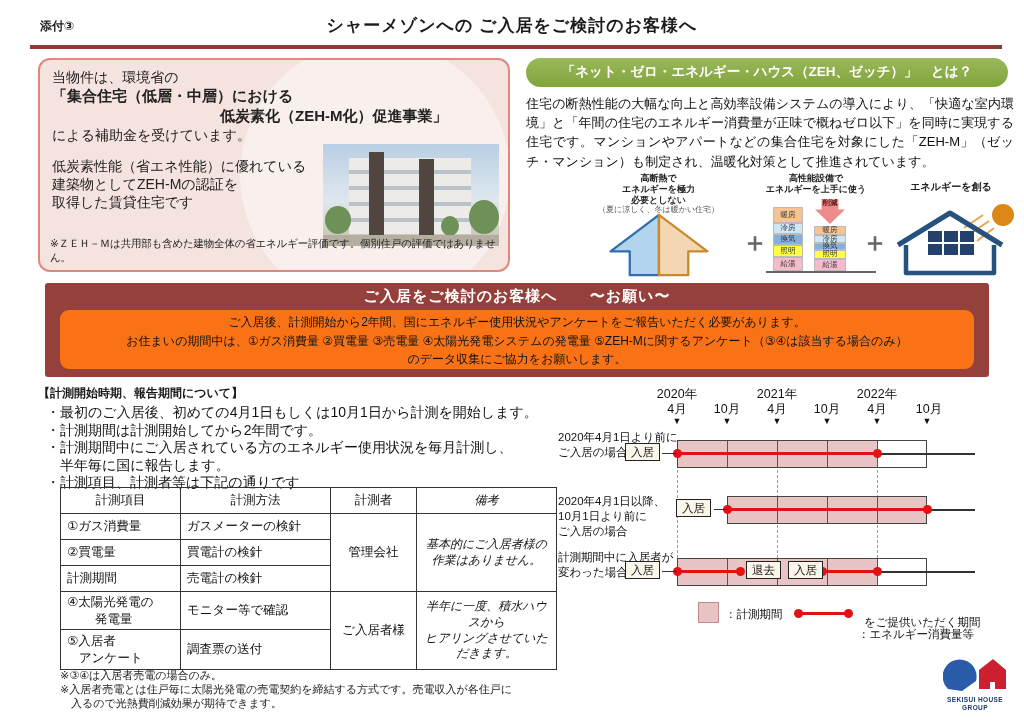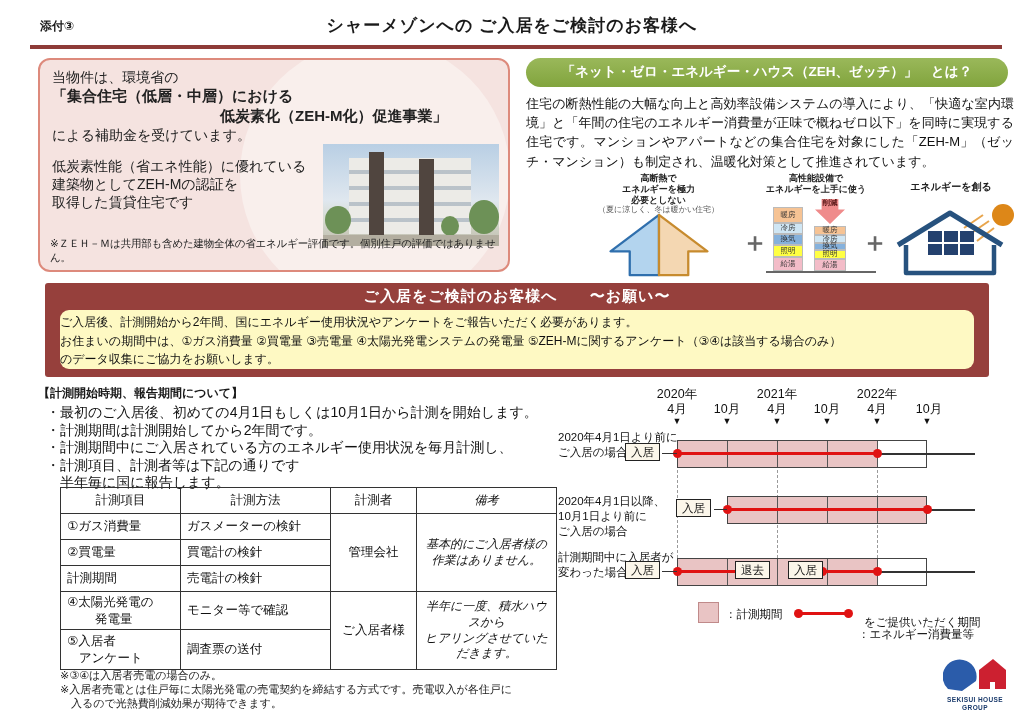--- a/index.html
+++ b/index.html
@@ -53,21 +53,21 @@
   .c-kan { background:#85b1dc; color:#fff; }
   .c-sho { background:#ffff43; }
   .c-kyu { background:#f3bcc8; }
   .dg-arrow { position:absolute; left:289px; top:26px; width:30px; height:25px; background:#ef8b8b;
               clip-path:polygon(22% 0,78% 0,78% 42%,100% 42%,50% 100%,0 42%,22% 42%);
               font-size:7.5px; color:#5a1a1a; text-align:center; line-height:1.1; font-weight:bold; }
 
   
   .banner { position:absolute; left:45px; top:283px; width:944px; height:94px; background:#96403c; border-radius:3px; }
   .banner-title { color:#fff; font-size:15px; font-weight:bold; text-align:center; padding-top:4px; letter-spacing:1px; }
-  .banner-inner { position:absolute; left:15px; right:15px; top:27px; bottom:8px; background:#fef9c3; border-radius:9px; text-align:left; font-size:12px; line-height:1.55; padding-top:3px; color:#111; }
+  .banner-inner { position:absolute; left:15px; right:15px; top:27px; bottom:8px; background:#f97316; border-radius:9px; text-align:center; font-size:12px; line-height:1.55; padding-top:3px; color:#111; }
 
   
   .measure-head { position:absolute; left:38px; top:385px; font-size:12px; font-weight:bold; }
   .bullets { position:absolute; left:46px; top:404px; width:512px; font-size:14px; line-height:17.5px; color:#111; }
 
   .mtable { position:absolute; left:60px; top:487px; border-collapse:collapse; font-size:12.5px; color:#111; }
   .mtable td, .mtable th { border:1.4px solid #333; padding:1px 6px; font-weight:normal; vertical-align:middle; }
   .mtable th { text-align:center; height:24px; }
   .mtable .c1 { width:120px; }
   .mtable .c2 { width:150px; }
@@ -211,22 +211,22 @@
       <div>お住まいの期間中は、①ガス消費量 ②買電量 ③売電量 ④太陽光発電システムの発電量 ⑤ZEH-Mに関するアンケート（③④は該当する場合のみ）</div>
       <div>のデータ収集にご協力をお願いします。</div>
     </div>
   </div>
 
   <div class="measure-head">【計測開始時期、報告期間について】</div>
   <div class="bullets">
     <div>・最初のご入居後、初めての4月1日もしくは10月1日から計測を開始します。</div>
     <div>・計測期間は計測開始してから2年間です。</div>
     <div>・計測期間中にご入居されている方のエネルギー使用状況を毎月計測し、</div>
+    <div>　半年毎に国に報告します。</div>
     <div>・計測項目、計測者等は下記の通りです</div>
-    <div>　半年毎に国に報告します。</div>
   </div>
 
   <table class="mtable">
     <tbody>
         <tr class="r">
       <th class="c1">計測項目</th>
       <th class="c2">計測方法</th>
       <th class="c3">計測者</th>
       <th class="c4">備考</th>
     </tr>
@@ -343,21 +343,21 @@
     <div class="band-tick" style="left:319px; top:173.2px;"></div>
     <div class="thin-line" style="left:319px; top:185px; width:98px;"></div>
     <div class="red-line" style="left:119px; top:184px; width:65px;"></div>
     <div class="red-dot" style="left:115px; top:181px;"></div>
     <div class="red-dot" style="left:178px; top:181px;"></div>
     <div class="red-line" style="left:264px; top:184px; width:55px;"></div>
     <div class="red-dot" style="left:260px; top:181px;"></div>
     <div class="red-dot" style="left:315px; top:181px;"></div>
     <div class="thin-line" style="left:104px; top:184.5px; width:15px;"></div>
     <div class="tl-box" style="left:67px; top:175px;">入居</div>
-    <div class="tl-box" style="left:177px; top:175px;">退去</div>
+    <div class="tl-box" style="left:188px; top:175px;">退去</div>
     <div class="tl-box" style="left:230px; top:175px;">入居</div>
 
     <div class="lg-square" style="left:140px; top:216px;"></div>
     <div class="lg-text" style="left:167px; top:221px;">：計測期間</div>
     <div class="red-line" style="left:240px; top:226px; width:50px;"></div>
     <div class="red-dot" style="left:236px; top:223px;"></div>
     <div class="red-dot" style="left:286px; top:223px;"></div>
     <div class="lg-text" style="left:300px; top:213px;margin-top:28px;">：エネルギー消費量等</div>
     <div class="lg-text" style="left:306px; top:229px;">をご提供いただく期間</div>
   </div>

